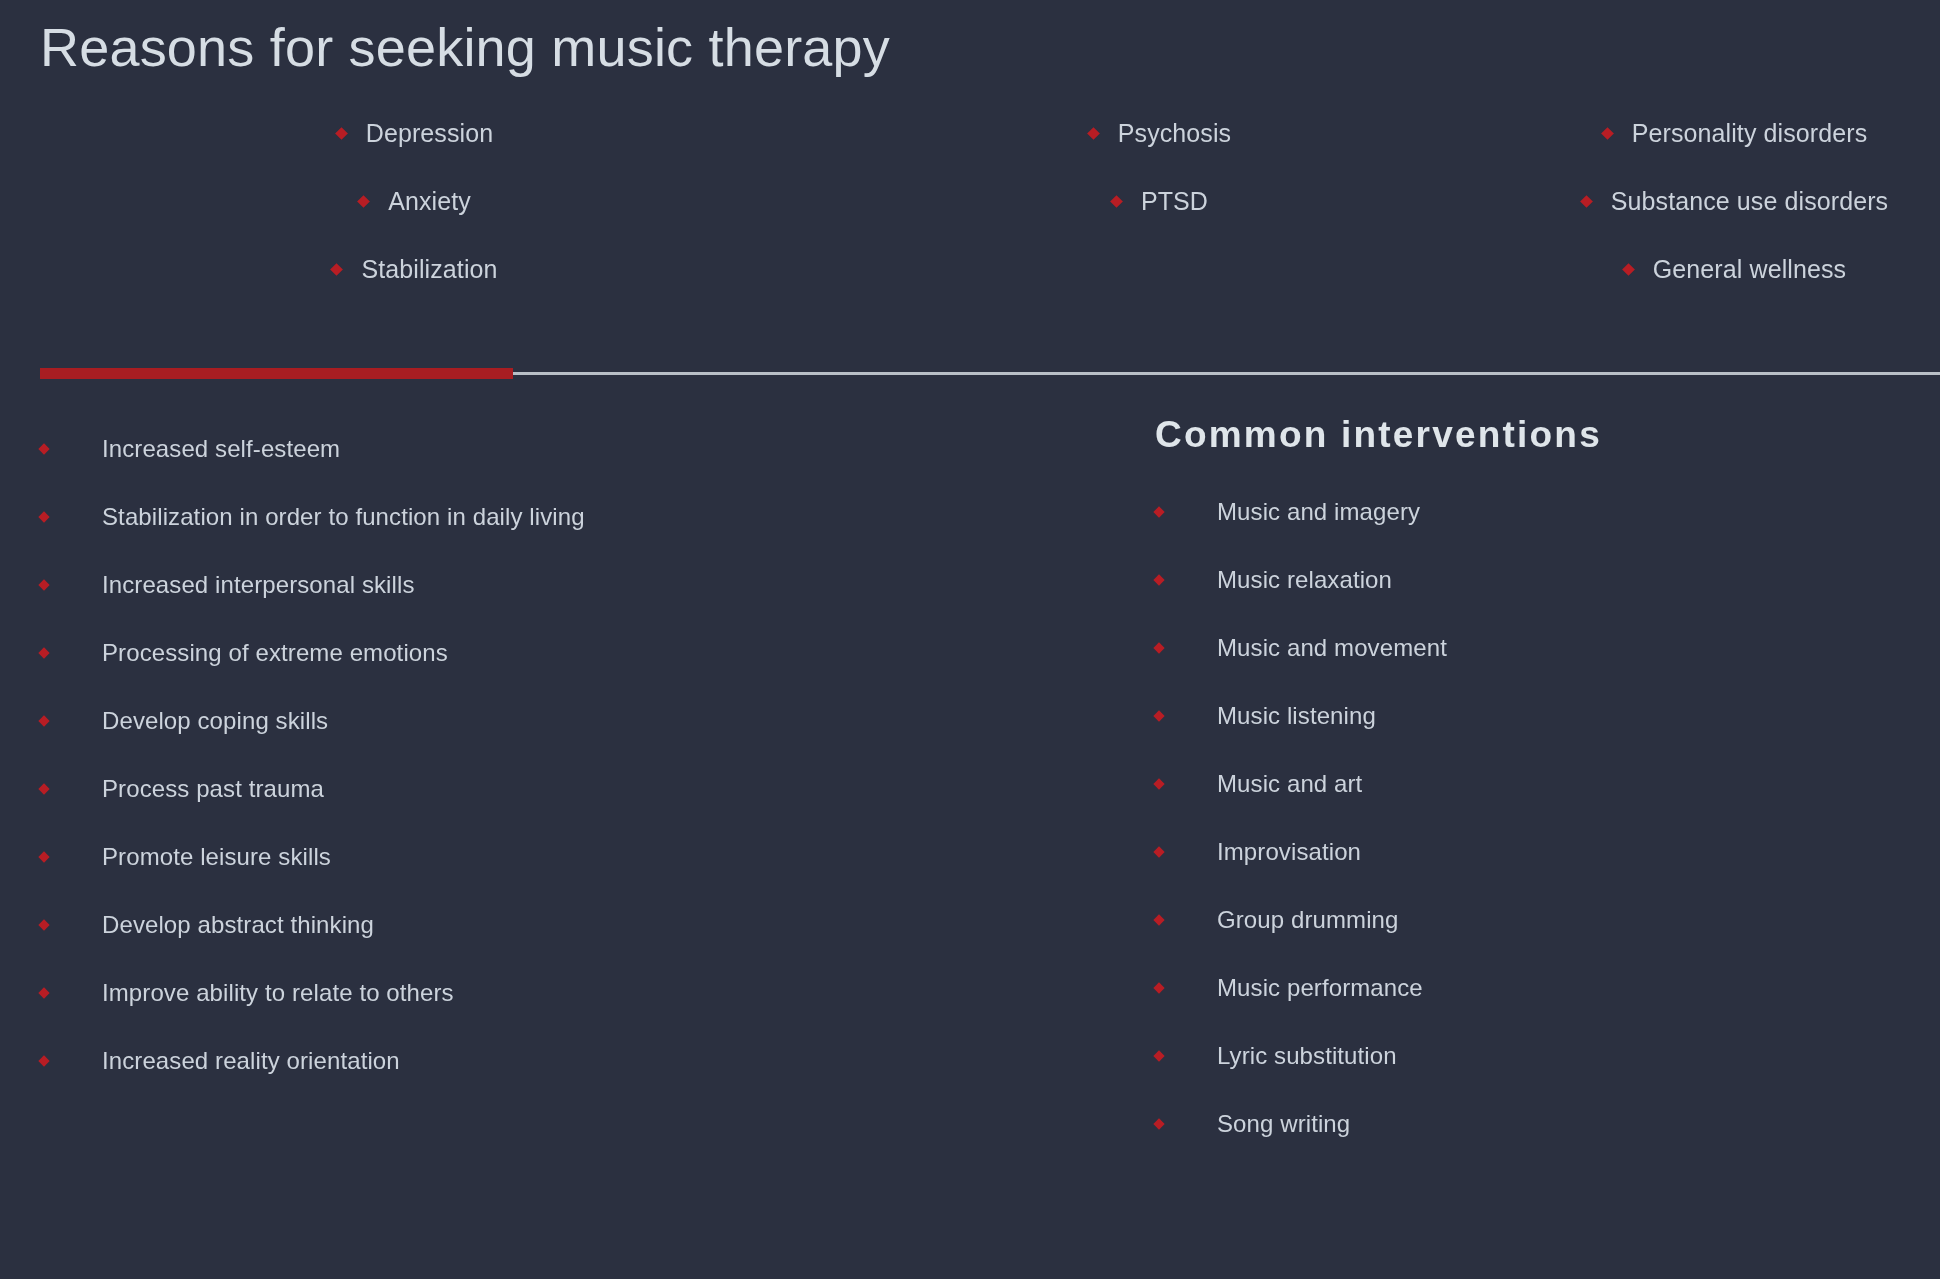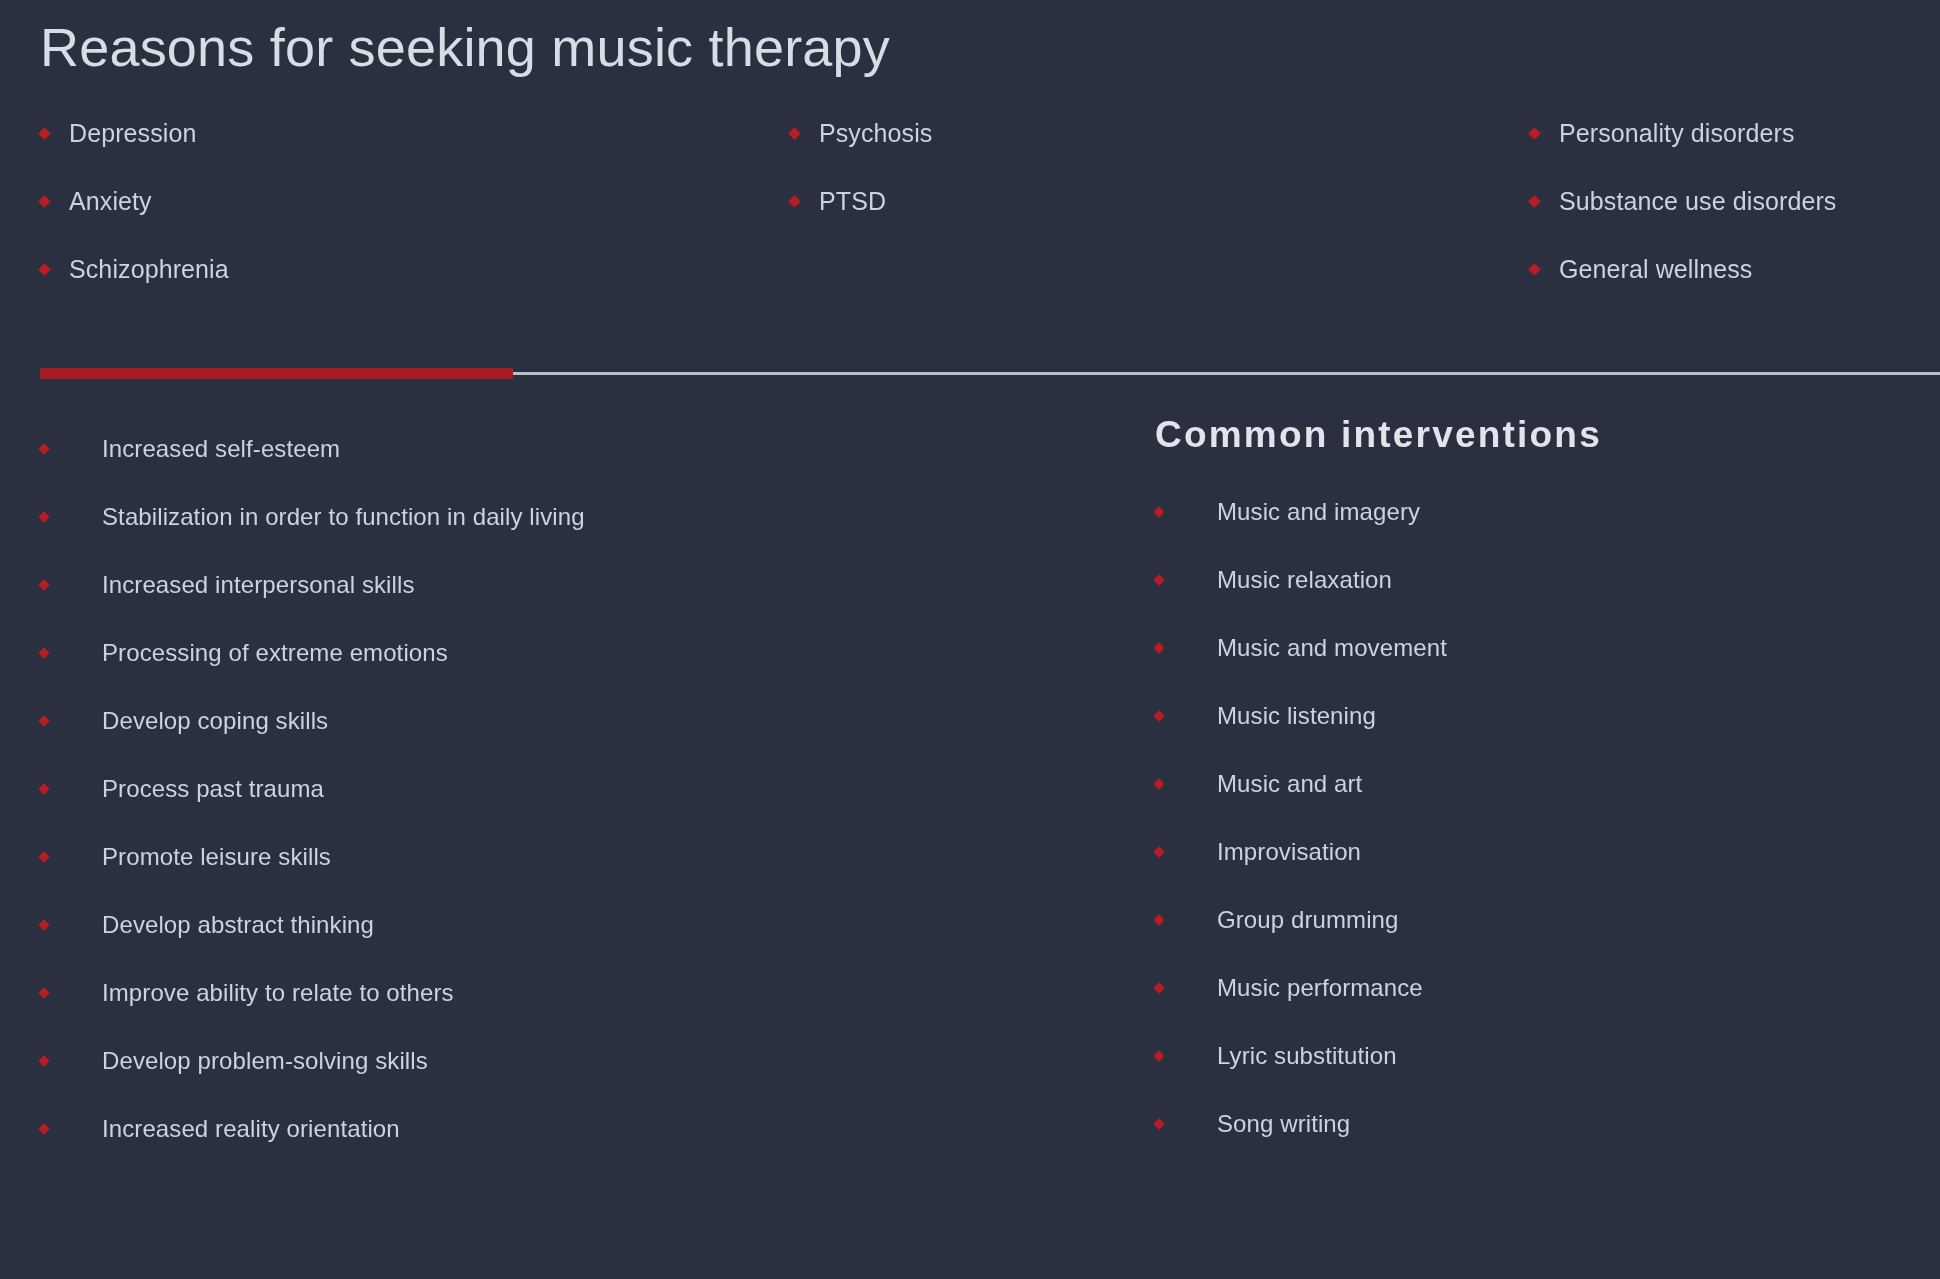--- a/index.html
+++ b/index.html
@@ -67,20 +67,21 @@
     font-size: 25px;
     font-weight: 400;
     color: #ccd3dc;
     letter-spacing: 0.1px;
     white-space: nowrap;
   }
 
   .reasons .bullet {
     height: 68px;
     align-items: center;
+    justify-content: center;
   }
   .reasons .diamond { top: 0; }
 
   
   .divider {
     position: absolute;
     left: 40px;
     right: 0;
     top: 368px;
     height: 11px;
@@ -146,21 +147,21 @@
       <div class="bullet">
         <span class="diamond"></span>
         <span class="bullet-label">Depression</span>
       </div>
       <div class="bullet">
         <span class="diamond"></span>
         <span class="bullet-label">Anxiety</span>
       </div>
       <div class="bullet">
         <span class="diamond"></span>
-        <span class="bullet-label">Schizophrenia</span>
+        <span class="bullet-label">Stabilization</span>
       </div>
     </div>
 
     <div class="reasons-col">
       <div class="bullet">
         <span class="diamond"></span>
         <span class="bullet-label">Psychosis</span>
       </div>
       <div class="bullet">
         <span class="diamond"></span>
@@ -224,24 +225,20 @@
         <div class="bullet">
           <span class="diamond"></span>
           <span class="bullet-label">Develop abstract thinking</span>
         </div>
         <div class="bullet">
           <span class="diamond"></span>
           <span class="bullet-label">Improve ability to relate to others</span>
         </div>
         <div class="bullet">
           <span class="diamond"></span>
-          <span class="bullet-label">Develop problem-solving skills</span>
-        </div>
-        <div class="bullet">
-          <span class="diamond"></span>
           <span class="bullet-label">Increased reality orientation</span>
         </div>
       </div>
     </div>
 
     <div class="section">
       <h2 class="section-heading">Common interventions</h2>
       <div class="section-list">
         <div class="bullet">
           <span class="diamond"></span>

